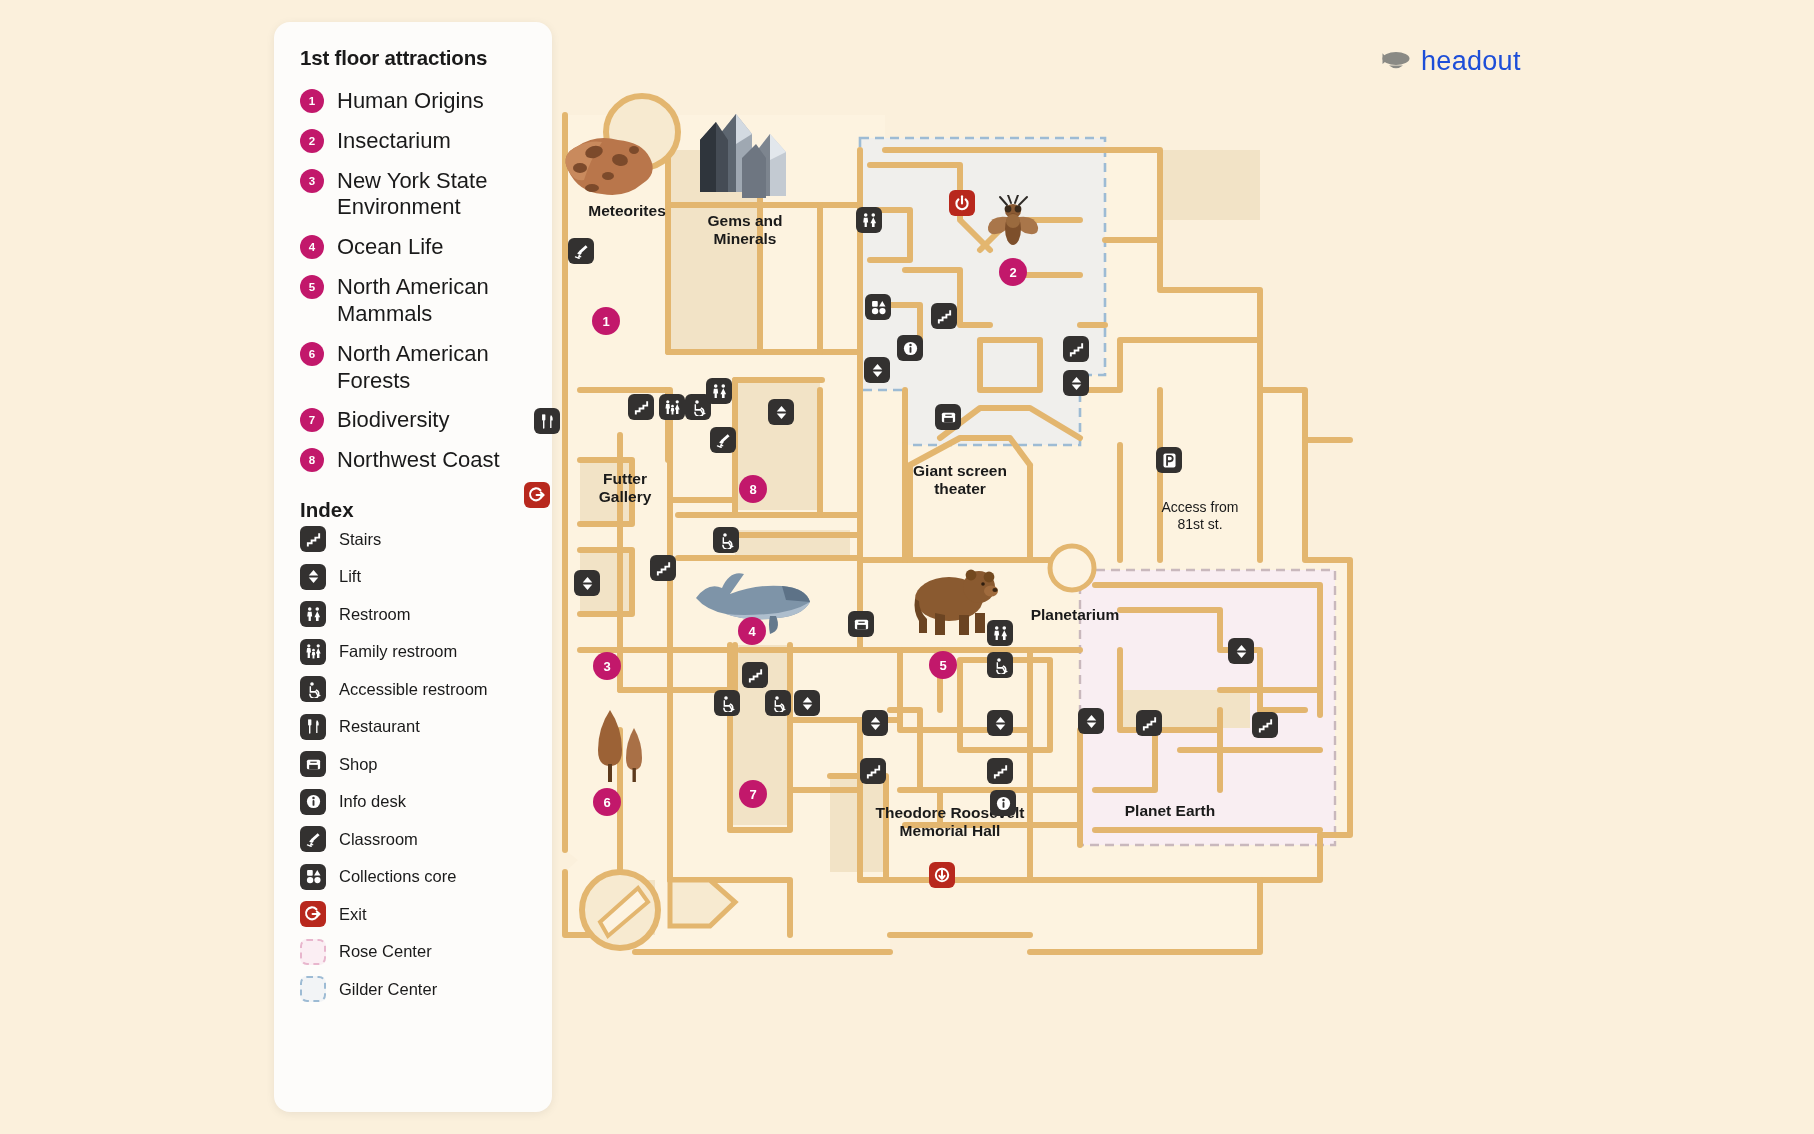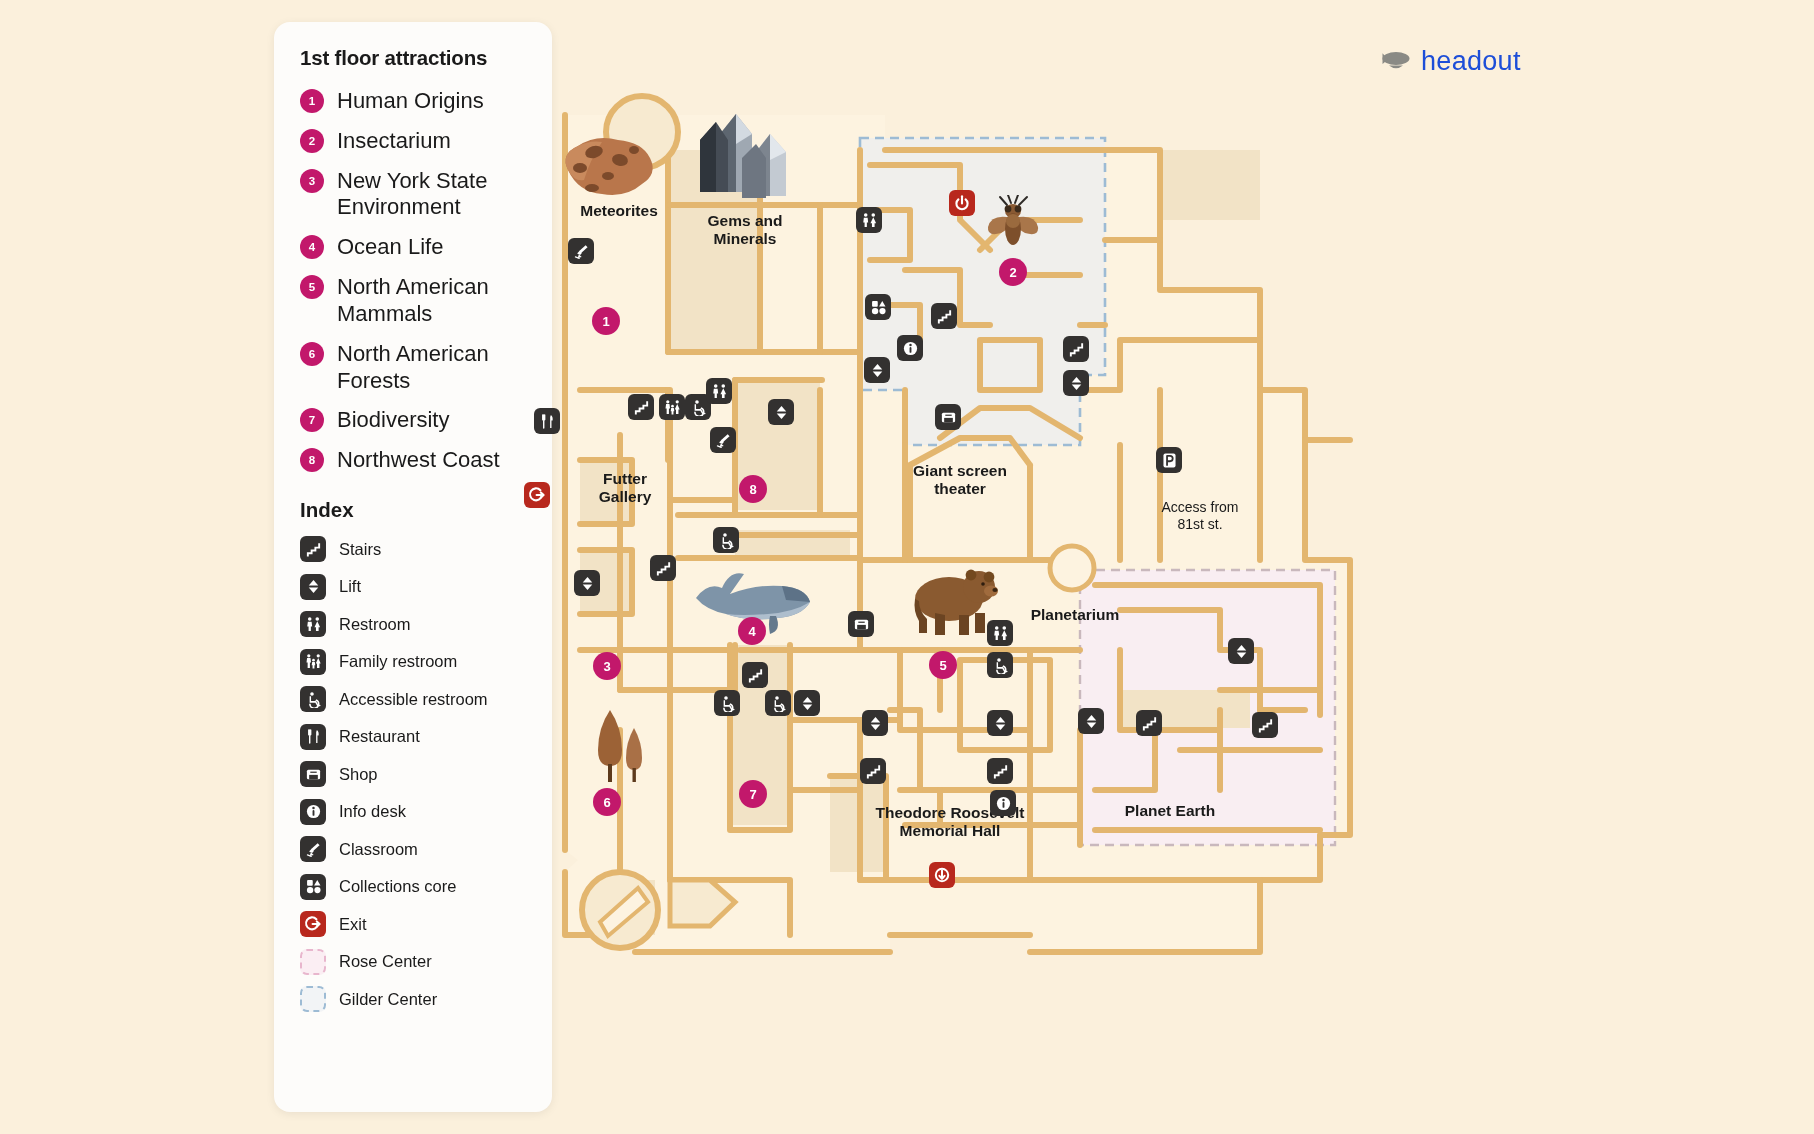--- a/index.html
+++ b/index.html
@@ -28,21 +28,21 @@
   .pin {
     flex: 0 0 auto; width: 24px; height: 24px; border-radius: 50%;
     background: #c2186b; color: #fff; font-size: 11.5px; font-weight: bold;
     display: flex; align-items: center; justify-content: center;
     margin-right: 13px; margin-top: 1px;
   }
   .attr-label { font-size: 22px; color: #1a1a1a; line-height: 1.22; }
 
   .index-title {
     font-size: 20.5px; font-weight: bold; color: #1a1a1a;
-    margin-top: 24px; margin-bottom: 14px;
+    margin-top: 24px; margin-bottom: 4px;
   }
   .idx-row { display: flex; align-items: center; margin-bottom: 11.5px; }
   .idx-label { font-size: 16.5px; color: #1a1a1a; margin-left: 13px; }
 
   
   .chip {
     width: 26px; height: 26px; border-radius: 6px;
     background: #333130; display: flex; align-items: center;
     justify-content: center; flex: 0 0 auto;
   }
@@ -460,21 +460,21 @@
 
     <div class="art" style="left:28px; top:612px;">
       <svg width="64" height="86" viewBox="0 0 64 86">
         <path d="M22,8 Q34,26 34,48 Q34,64 22,64 Q10,64 10,48 Q10,26 22,8 Z" fill="#9c6236"></path>
         <rect x="20" y="62" width="4" height="18" fill="#5d3a1c"></rect>
         <path d="M46,26 Q54,40 54,56 Q54,68 46,68 Q38,68 38,56 Q38,40 46,26 Z" fill="#a97046"></path>
         <rect x="44.5" y="66" width="3.4" height="14" fill="#5d3a1c"></rect>
       </svg>
     </div>
 
-    <div class="maplabel" style="left:4px; top:112px; width:110px;text-align:center;">Meteorites</div>
+    <div class="maplabel" style="left:12px; top:112px; width:110px;text-align:center;">Meteorites</div>
     <div class="maplabel" style="left:130px; top:122px; width:110px;">Gems and
 Minerals</div>
     <div class="maplabel" style="left:10px; top:380px; width:110px;">Futter
 Gallery</div>
     <div class="maplabel" style="left:330px; top:372px; width:140px;">Giant screen
 theater</div>
     <div class="maplabel small" style="left:575px; top:390px; width:130px;margin-top:19px;">Access from
 81st st.</div>
     <div class="maplabel" style="left:450px; top:516px; width:130px;">Planetarium</div>
     <div class="maplabel" style="left:545px; top:712px; width:130px;">Planet Earth</div>

